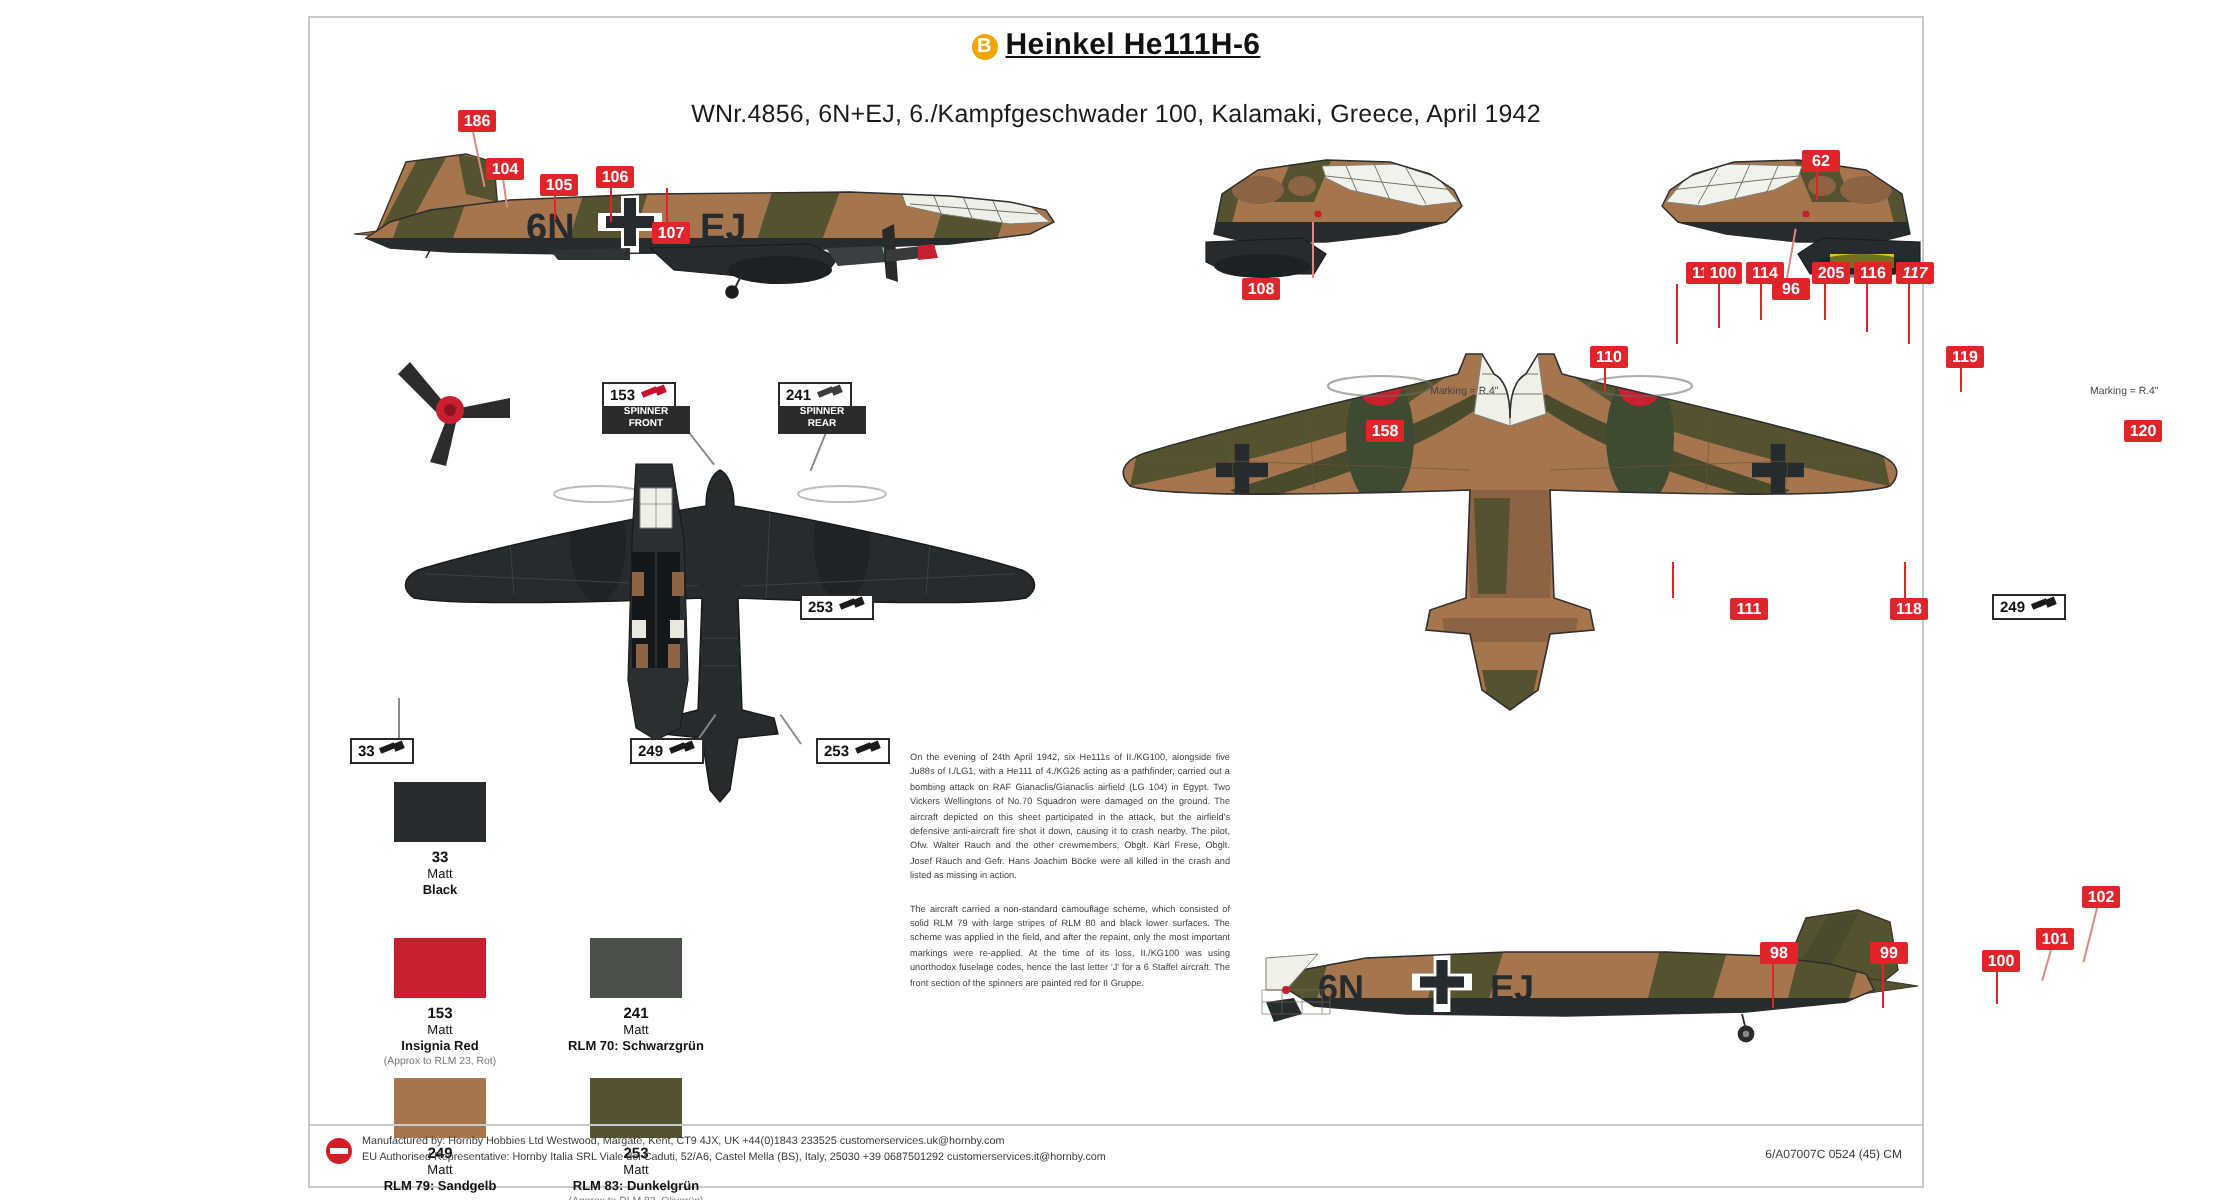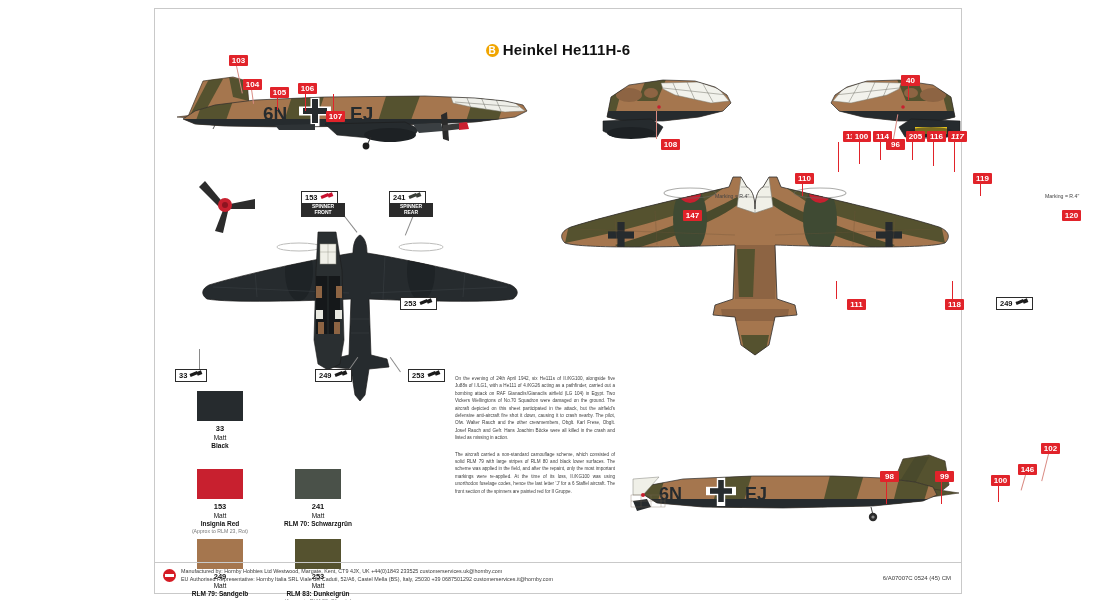--- a/index.html
+++ b/index.html
@@ -1,21 +1,21 @@
 <!DOCTYPE html>
 <html><head>
 <meta charset="utf-8">
 <style>
   html,body{margin:0;padding:0;background:#ffffff;}
   body{font-family:"Liberation Sans",sans-serif;}
   #sheet{position:relative;width:1120px;height:600px;background:#ffffff;overflow:hidden;}
   .page{position:absolute;left:154px;top:8px;width:806px;height:584px;background:#ffffff;border:1px solid #c9c9c9;}
 
   
-  .title{position:absolute;left:0;top:32px;width:806px;text-align:center;font-size:15px;font-weight:bold;color:#111;letter-spacing:.2px;}
+  .title{position:absolute;left:0;top:5px;width:806px;text-align:center;font-size:15px;font-weight:bold;color:#111;letter-spacing:.2px;text-decoration:underline;}
   .title .bcircle{display:inline-block;width:13px;height:13px;border-radius:50%;background:#f0a500;color:#fff;font-size:10px;line-height:13px;text-align:center;vertical-align:1px;margin-right:4px;font-weight:bold;}
   .subtitle{position:absolute;left:0;top:41px;width:806px;text-align:center;font-size:12.5px;color:#1a1a1a;letter-spacing:.1px;}
 
   
   .flag{position:absolute;background:#e1232a;color:#fff;font-size:8px;font-weight:bold;line-height:11px;height:11px;min-width:15px;text-align:center;padding:0 2px;border-radius:1px;z-index:30;}
   .lead{position:absolute;background:#e1232a;width:1px;z-index:29;}
   .leadthin{position:absolute;background:#d98a82;width:1px;z-index:29;}
 
   
   .chipbox{position:absolute;border:1px solid #2b2b2b;background:#fff;z-index:30;padding:1px 3px;display:flex;align-items:center;gap:3px;}
@@ -56,20 +56,21 @@
 </style>
 </head>
 <body>
 
 <div id="sheet">
   <div class="page">
 
     <div class="title">
       <span class="bcircle">B</span><span>Heinkel He111H-6</span>
     </div>
+    <div class="subtitle">WNr.4856, 6N+EJ, 6./Kampfgeschwader 100, Kalamaki, Greece, April 1942</div>
 
     <div class="art" style="left:20px;top:58px;">
       <svg width="360" height="90" viewBox="0 0 360 90">
         <defs>
           <clipPath id="fuseA">
               <path d="M8,52 L20,44 L40,38 L80,33 L150,30 L250,29 L300,31 L330,34 L348,38 L352,44 L340,50 L300,55 L200,59 L110,60 L50,59 L20,57 Z"></path>
             </clipPath>
           <clipPath id="tailA">
               <path d="M12,52 L28,14 L58,10 L72,14 L74,38 L64,44 L30,50 Z"></path>
             </clipPath>
@@ -122,21 +123,21 @@
         <path d="M284,56 L292,55 L294,62 L284,63 Z" fill="#c8202f"></path>
 
         <line x1="196" y1="70" x2="192" y2="78" stroke="#2c2c2c" stroke-width="1"></line>
         <circle cx="191" cy="79" r="3.4" fill="#1c1c1c"></circle>
         <line x1="40" y1="58" x2="38" y2="62" stroke="#2c2c2c" stroke-width="0.8"></line>
 
         <g stroke="#8a8a80" stroke-width="0.4" fill="none"></g>
       </svg>
     </div>
 
-    <div class="flag" style="left:74px;top:46px;">103</div>
+    <div class="flag" style="left:74px;top:46px;">186</div>
     <div class="leadthin" style="left:81px;top:57px;height:28px;transform:rotate(-12deg);transform-origin:top;"></div>
 
     <div class="flag" style="left:88px;top:70px;">104</div>
     <div class="leadthin" style="left:95px;top:73px;height:22px;transform:rotate(-8deg);transform-origin:top;"></div>
 
     <div class="flag" style="left:115px;top:78px;">105</div>
     <div class="lead" style="left:122px;top:89px;height:12px;"></div>
 
     <div class="flag" style="left:143px;top:74px;">106</div>
     <div class="lead" style="left:150px;top:85px;height:17px;"></div>
@@ -165,21 +166,21 @@
           </g>
           <ellipse cx="26" cy="24" rx="13" ry="7" fill="#8d6443"></ellipse>
           <ellipse cx="48" cy="22" rx="7" ry="5" fill="#8d6443"></ellipse>
         </g>
         <path d="M4,46 L8,26 L26,14 L60,9 L92,10 L112,16 L124,24 L128,32 L120,40 L96,46 L60,50 L20,50 Z" fill="none" stroke="#2c2c2c" stroke-width="0.7"></path>
         <path d="M0,50 L48,48 L60,56 L54,66 L12,66 L0,60 Z" fill="#262b2e" stroke="#1b1b1b" stroke-width="0.6"></path>
         <ellipse cx="28" cy="62" rx="24" ry="6" fill="#1d2124"></ellipse>
         <circle cx="56" cy="36" r="1.8" fill="#c8202f"></circle>
       </svg>
     </div>
-    <div class="flag" style="left:506px;top:130px;">108</div>
+    <div class="flag" style="left:466px;top:130px;">108</div>
     <div class="leadthin" style="left:501px;top:102px;height:28px;"></div>
 
     <div class="art" style="left:660px;top:62px;">
       <svg width="145" height="80" viewBox="0 0 145 80">
         <defs>
             <clipPath id="noseR">
               <path d="M140,46 L136,26 L118,14 L84,9 L52,10 L32,16 L20,24 L16,32 L24,40 L48,46 L84,50 L124,50 Z"></path>
             </clipPath>
           </defs>
         <g clip-path="url(#noseR)">
@@ -197,21 +198,21 @@
           <ellipse cx="118" cy="24" rx="13" ry="7" fill="#8d6443"></ellipse>
           <ellipse cx="96" cy="22" rx="7" ry="5" fill="#8d6443"></ellipse>
         </g>
         <path d="M140,46 L136,26 L118,14 L84,9 L52,10 L32,16 L20,24 L16,32 L24,40 L48,46 L84,50 L124,50 Z" fill="none" stroke="#2c2c2c" stroke-width="0.7"></path>
         <path d="M145,50 L96,48 L84,56 L90,66 L132,66 L145,60 Z" fill="#262b2e" stroke="#1b1b1b" stroke-width="0.6"></path>
         <rect x="100" y="56" width="32" height="7" fill="#e8c51c"></rect>
         <ellipse cx="116" cy="62" rx="24" ry="6" fill="#1d2124" opacity=".55"></ellipse>
         <circle cx="88" cy="36" r="1.8" fill="#c8202f"></circle>
       </svg>
     </div>
-    <div class="flag" style="left:746px;top:66px;">40</div>
+    <div class="flag" style="left:746px;top:66px;">62</div>
     <div class="lead" style="left:753px;top:77px;height:14px;"></div>
     <div class="flag" style="left:731px;top:130px;">96</div>
     <div class="leadthin" style="left:738px;top:105px;height:25px;transform:rotate(10deg);transform-origin:bottom;"></div>
 
     <div class="art" style="left:400px;top:140px;">
       <svg width="400" height="260" viewBox="0 0 400 260">
         <defs>
           <clipPath id="wingC">
             <path d="M200,60 C200,46 196,40 192,38 L186,28 L178,28 L174,38 C150,44 60,64 16,78 C6,82 4,88 10,94 C28,100 120,98 180,96 L178,150 L160,156 L158,166 L180,168 L186,196 L200,206 L214,196 L220,168 L242,166 L240,156 L222,150 L220,96 C280,98 372,100 390,94 C396,88 394,82 384,78 C340,64 250,44 226,38 L222,28 L214,28 L208,38 C204,40 200,46 200,60 Z"></path>
           </clipPath>
@@ -276,26 +277,26 @@
 
     <div class="flag" style="left:751px;top:122px;">205</div>
     <div class="lead" style="left:757px;top:133px;height:18px;"></div>
     <div class="flag" style="left:772px;top:122px;">116</div>
     <div class="lead" style="left:778px;top:133px;height:24px;"></div>
     <div class="flag" style="left:793px;top:122px;font-style:italic;">117</div>
     <div class="lead" style="left:799px;top:133px;height:30px;"></div>
 
     <div class="flag" style="left:640px;top:164px;">110</div>
     <div class="lead" style="left:647px;top:175px;height:12px;"></div>
-    <div class="flag" style="left:528px;top:201px;">147</div>
+    <div class="flag" style="left:528px;top:201px;">158</div>
     <div class="flag" style="left:818px;top:164px;">119</div>
     <div class="lead" style="left:825px;top:175px;height:12px;"></div>
     <div class="flag" style="left:907px;top:201px;">120</div>
 
-    <div class="flag" style="left:692px;top:290px;">111</div>
+    <div class="flag" style="left:710px;top:290px;">111</div>
     <div class="lead" style="left:681px;top:272px;height:18px;"></div>
     <div class="flag" style="left:790px;top:290px;">118</div>
     <div class="lead" style="left:797px;top:272px;height:18px;"></div>
 
     <div class="mark" style="left:560px;top:184px;">Marking = R.4"</div>
     <div class="mark" style="left:890px;top:184px;">Marking = R.4"</div>
 
     <div class="chipbox" style="left:245px;top:288px;">
       <span class="num">253</span>
       <span class="brush">
@@ -469,21 +470,21 @@
         </g>
         <line x1="238" y1="58" x2="240" y2="66" stroke="#2c2c2c" stroke-width="0.9"></line>
         <circle cx="240" cy="68" r="4.2" fill="#2a2a2a"></circle>
         <circle cx="240" cy="68" r="1.6" fill="#8a8a8a"></circle>
         <circle cx="10" cy="46" r="2" fill="#c8202f"></circle>
       </svg>
     </div>
 
     <div class="flag" style="left:886px;top:434px;">102</div>
     <div class="leadthin" style="left:893px;top:445px;height:28px;transform:rotate(14deg);transform-origin:top;"></div>
-    <div class="flag" style="left:863px;top:455px;">146</div>
+    <div class="flag" style="left:863px;top:455px;">101</div>
     <div class="leadthin" style="left:870px;top:466px;height:16px;transform:rotate(16deg);transform-origin:top;"></div>
     <div class="flag" style="left:836px;top:466px;">100</div>
     <div class="lead" style="left:843px;top:477px;height:16px;"></div>
     <div class="flag" style="left:780px;top:462px;">99</div>
     <div class="lead" style="left:786px;top:473px;height:22px;"></div>
     <div class="flag" style="left:725px;top:462px;">98</div>
     <div class="lead" style="left:731px;top:473px;height:22px;"></div>
 
     <div class="legend">
       <div class="sw" style="left:0px;top:0px;">

